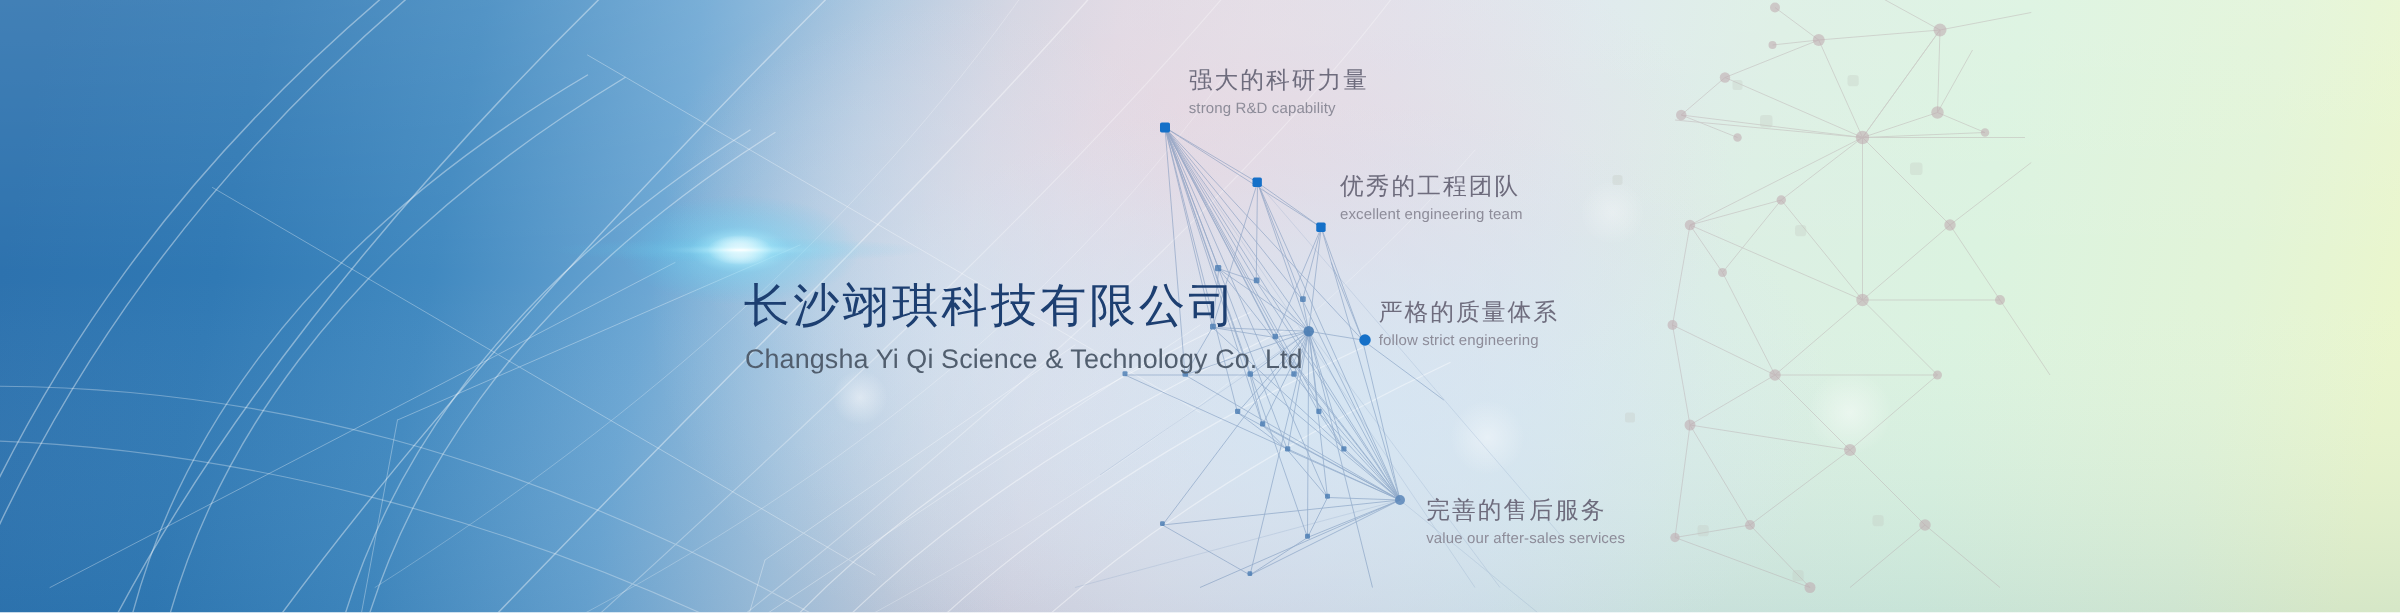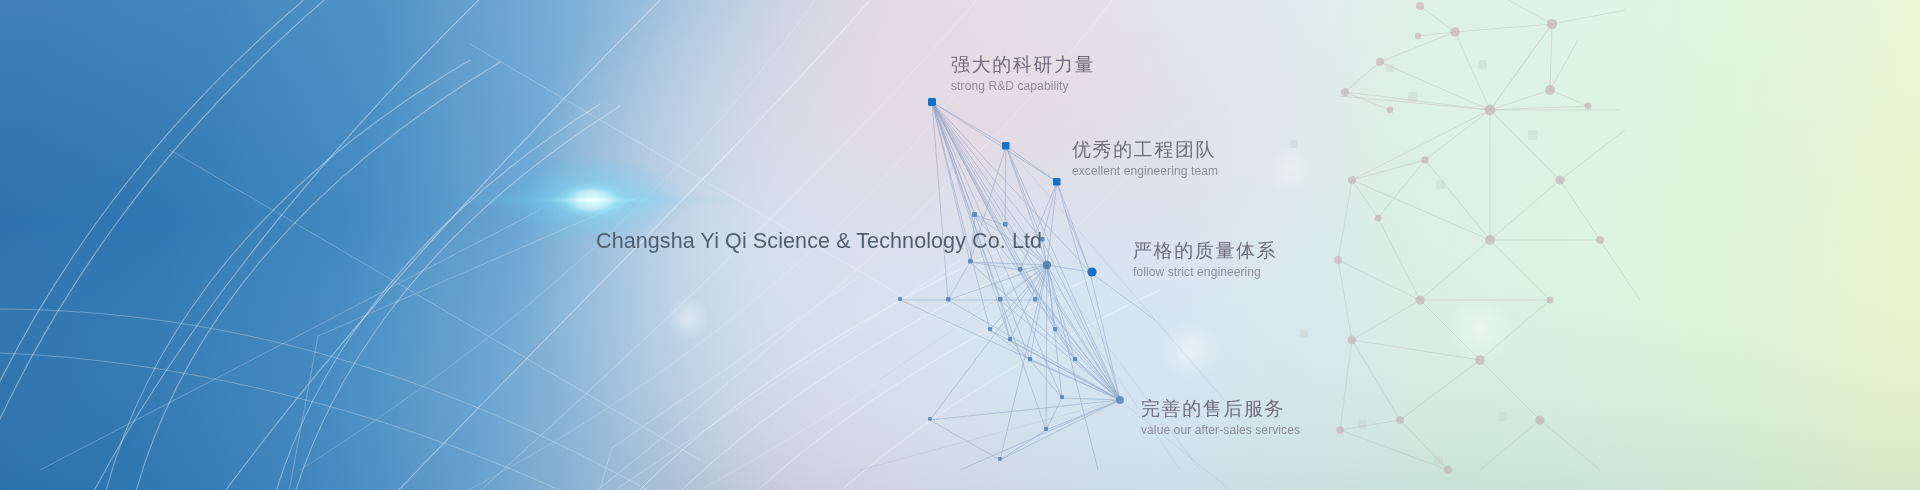--- a/index.html
+++ b/index.html
@@ -49,21 +49,21 @@
   }
   .feature .f-en{
     margin-top:3px;
     font-size:12px;
     line-height:15px;
     letter-spacing:0.1px;
     color:#8d8c99;
   }
   #feature-0{left:951px;top:52px;}
   #feature-1{left:1072px;top:137px;}
-  #feature-2{left:1133px;top:238px;}
+  #feature-2{left:1103px;top:238px;}
   #feature-3{left:1141px;top:364px;margin-top:32px;}
 </style>
 </head>
 <body>
 
 <div id="banner">
 
   <svg class="layer" id="bg-layer" viewBox="0 0 1920 490" preserveAspectRatio="none">
     <defs>
       <linearGradient id="gMain" x1="0" y1="0.45" x2="1" y2="0.5">
@@ -411,20 +411,21 @@
       <rect x="1478" y="60" width="9" height="9" rx="2.5"></rect>
       <rect x="1386" y="64" width="8" height="8" rx="2"></rect>
       <rect x="1358" y="420" width="9" height="9" rx="2.5"></rect>
       <rect x="1434" y="456" width="9" height="9" rx="2.5"></rect>
       <rect x="1290" y="140" width="8" height="8" rx="2"></rect>
       <rect x="1300" y="330" width="8" height="8" rx="2"></rect>
     </g>
   </svg>
 
   <div id="title-block">
+    <h1 id="company-name-cn">长沙翊琪科技有限公司</h1>
     <div id="company-name-en">Changsha Yi Qi Science &amp; Technology Co. Ltd</div>
   </div>
 
   <div class="feature" id="feature-1">
     <div class="f-cn">优秀的工程团队</div>
     <div class="f-en">excellent engineering team</div>
   </div>
 
   <div class="feature" id="feature-0">
     <div class="f-cn">强大的科研力量</div>

